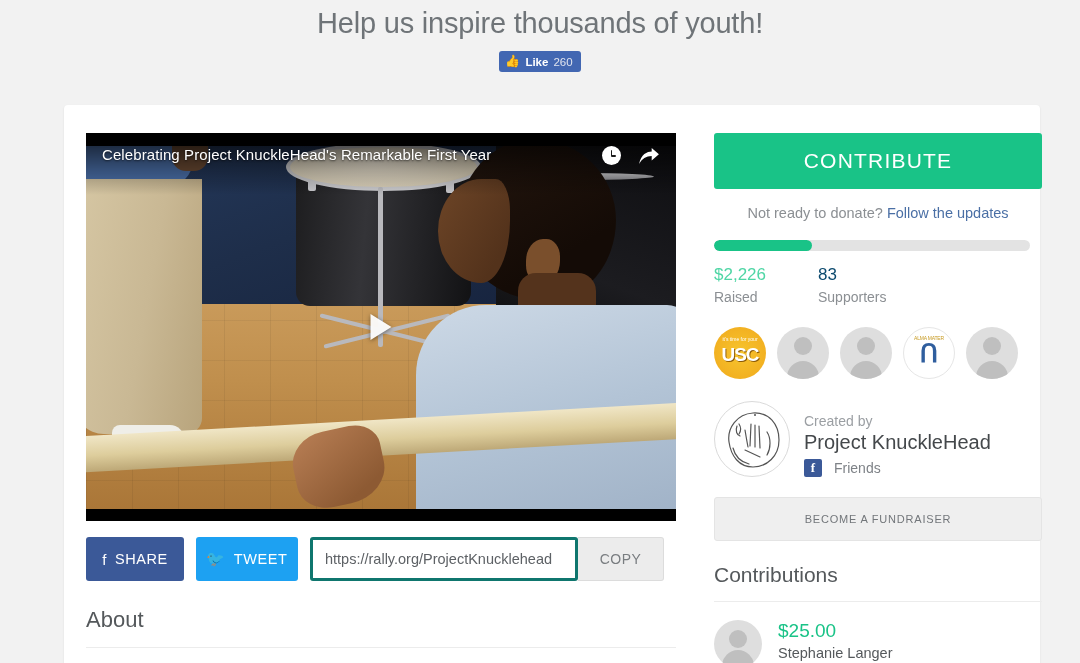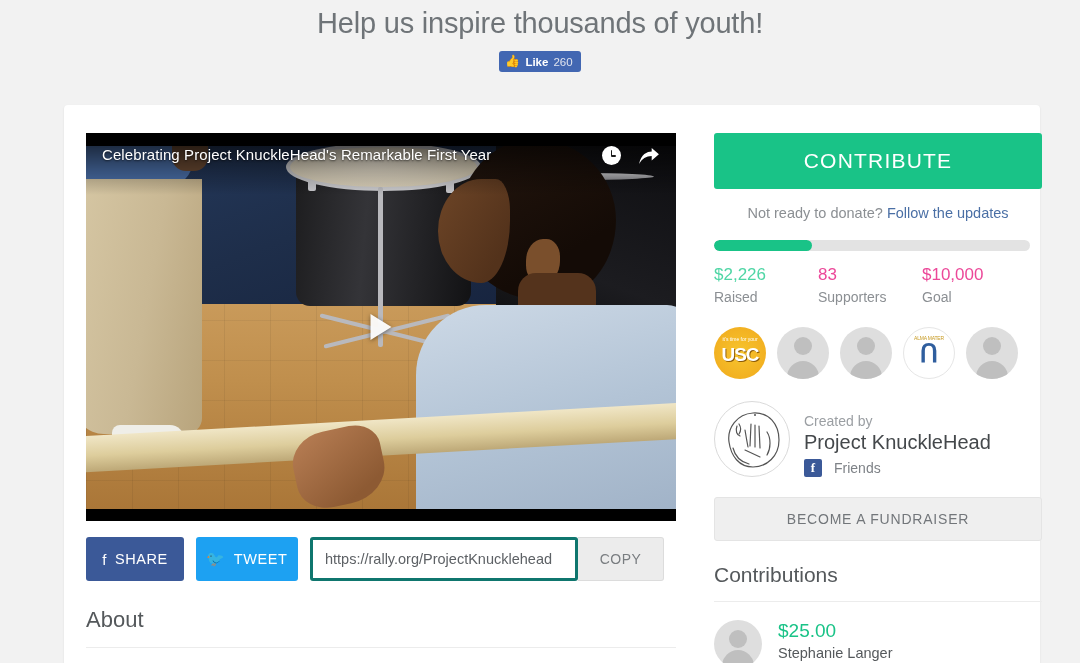--- a/index.html
+++ b/index.html
@@ -256,21 +256,21 @@
     margin-top: 16px; text-align: center; font-size: 14.5px; color: #8b8f93;
   }
   .follow-line a { color: #4a6fa5; text-decoration: none; cursor: pointer; }
   .progress-track {
     margin-top: 19px; width: 316px; height: 11px;
     background: #e3e3e3; border-radius: 6px; overflow: hidden;
   }
   .progress-fill { height: 100%; background: #19c387; border-radius: 6px; }
   .stats { display: flex; margin-top: 14px; }
   .stat { width: 104px; }
-  .stat .v { font-size: 17px; color: #ec4899; }
+  .stat .v { font-size: 17px; color: #0c4a6e; }
   .stat .v.green { color: #4fd6a5; }
   .stat .l { font-size: 14px; color: #8b8f93; margin-top: 4px; }
 
   .avatars { display: flex; gap: 11px; margin-top: 22px; }
   .av { width: 52px; height: 52px; border-radius: 50%; overflow: hidden; position: relative; cursor: pointer; }
   .av-default { background: #dedede; }
   .av-default .head {
     position: absolute; left: 50%; top: 10px; transform: translateX(-50%);
     width: 18px; height: 18px; border-radius: 50%; background: #bfbfbf;
   }
@@ -306,21 +306,21 @@
     width: 18px; height: 18px; background: #3b5998; border-radius: 2px;
     color: #fff; font-size: 13px; font-weight: bold;
     display: flex; align-items: center; justify-content: center;
     font-family: "Liberation Serif", serif;
   }
   .c-friends .lbl { margin-left: 12px; font-size: 14px; color: #7e8287; }
 
   .btn-fundraiser {
     margin-top: 20px; width: 328px; height: 44px;
     background: #efefef; border: 1px solid #e4e4e4; border-radius: 3px;
-    color: #72767a; font-size: 14px; letter-spacing: 0.8px;
+    color: #72767a; font-size: 11px; letter-spacing: 0.8px;
     display: flex; align-items: center; justify-content: center; cursor: pointer;
     font-family: "Liberation Sans", sans-serif;
   }
   .contrib-title { margin-top: 22px; font-size: 21px; color: #54585b; }
   .contrib-rule { margin-top: 14px; border-top: 1px solid #ececec; }
   .contrib-row { display: flex; margin-top: 18px; }
   .contrib-av { width: 48px; height: 48px; border-radius: 50%; position: relative; overflow: hidden; background: #dedede; flex: none; }
   .contrib-info { margin-left: 16px; }
   .c-amt { font-size: 19px; color: #19c387; }
   .c-donor { font-size: 14.5px; color: #55595c; margin-top: 3px; }
@@ -429,24 +429,20 @@
         </div>
 
         <div class="stats">
           <div class="stat">
             <div class="v green">$2,226</div>
             <div class="l">Raised</div>
           </div>
           <div class="stat">
             <div class="v">83</div>
             <div class="l">Supporters</div>
-          </div>
-          <div class="stat">
-            <div class="v">$10,000</div>
-            <div class="l">Goal</div>
           </div>
         </div>
 
         <div class="avatars">
           <div class="av av-usc">
             <div class="t1">it's time for your</div>
             <div class="t2">USC</div>
           </div>
           <div class="av av-default">
             <div class="head"></div>

